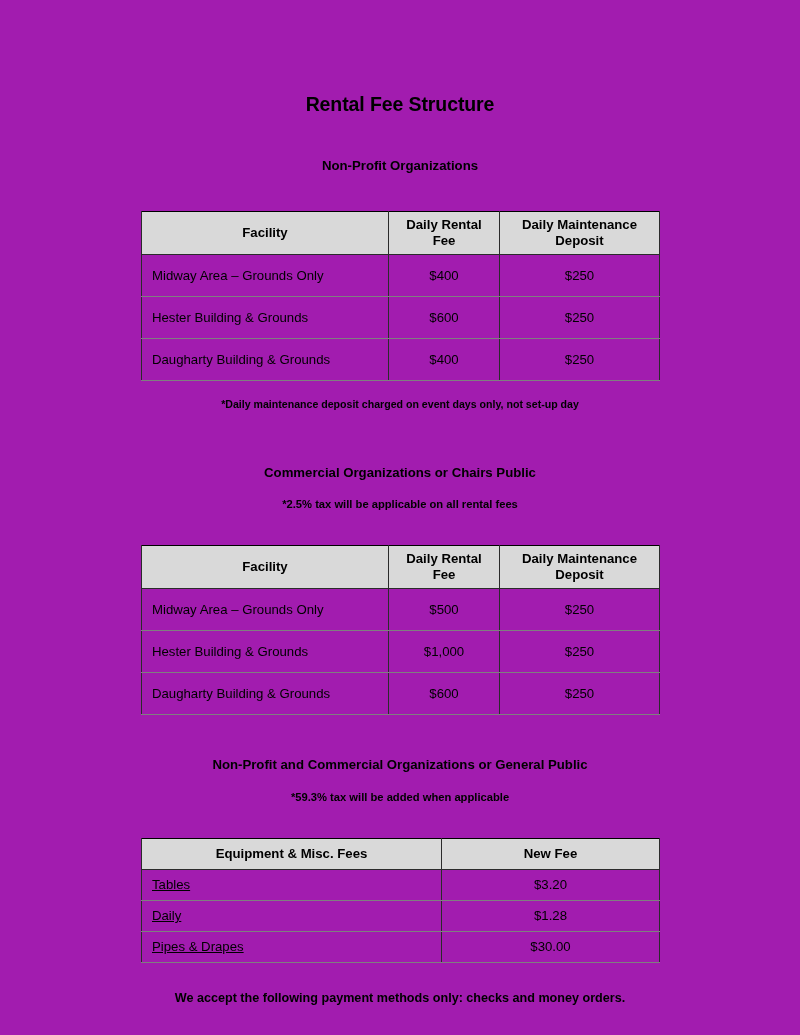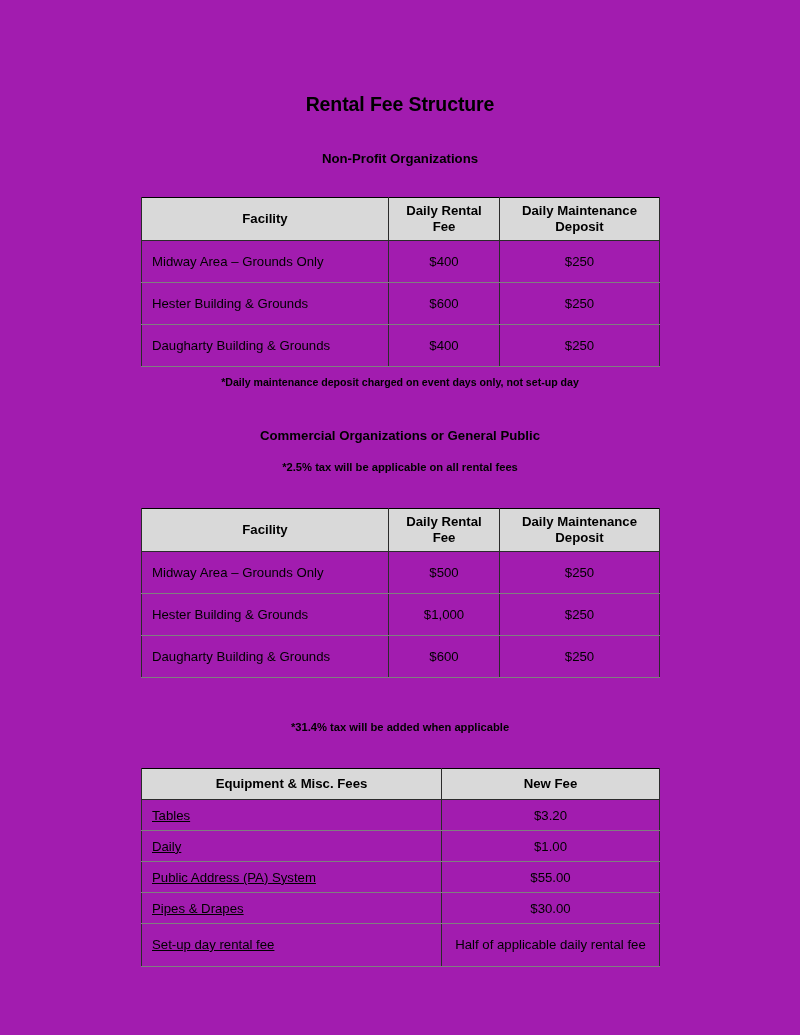--- a/index.html
+++ b/index.html
@@ -38,21 +38,21 @@
     margin: 0;
     padding-top: 93px;
     line-height: 1.2;
   }
 
   .section-heading {
     text-align: center;
     font-size: 13.2px;
     font-weight: bold;
     line-height: 1.25;
-    margin: 9px;
+    margin: 16px;
   }
   .section-subnote {
     text-align: center;
     font-size: 11.2px;
     font-weight: bold;
     line-height: 1.25;
     margin: 16px;
   }
 
   .fee-table {
@@ -104,21 +104,21 @@
   .t-equipment tbody td { height: 30px; font-size: 13.2px; }
   .t-equipment tbody td.item { text-align: left; text-decoration: underline; }
   .t-equipment tbody td.fee  { text-align: center; }
   .t-equipment tbody tr.tall td { height: 42px; line-height: 1.25; }
 
   .table-note {
     text-align: center;
     font-size: 10.6px;
     font-weight: bold;
     line-height: 1.3;
-    margin: 4px;
+    margin: 12px;
   }
 
   .footer-note {
     text-align: center;
     font-size: 12.6px;
     font-weight: bold;
     line-height: 1.3;
     margin: 0;
   }
 
@@ -182,21 +182,21 @@
         </tr>
       </tbody>
     </table>
 
     <div class="sp-note1-gap"></div>
 
     <p class="table-note">*Daily maintenance deposit charged on event days only, not set-up day</p>
 
     <div class="sp-note1-to-h2"></div>
 
-    <h2 class="section-heading">Commercial Organizations or General Public</h2>
+    <h2 class="section-heading">Commercial Organizations or Chairs Public</h2>
     <p class="section-subnote">*2.5% tax will be applicable on all rental fees</p>
 
     <div class="sp-h2-to-table"></div>
 
     <table class="fee-table t-facility">
       <colgroup>
         <col class="c-facility">
           <col class="c-rental">
           <col class="c-deposit">
       </colgroup>
@@ -227,21 +227,22 @@
         <tr>
           <td class="facility">Daugharty Building &amp; Grounds</td>
           <td class="amount">$600</td>
           <td class="amount">$250</td>
         </tr>
       </tbody>
     </table>
 
     <div class="sp-table2-to-h3"></div>
 
-    <p class="section-subnote">*31.4% tax will be added when applicable</p>
+    <h2 class="section-heading">Non-Profit and Commercial Organizations or General Public</h2>
+    <p class="section-subnote">*59.3% tax will be added when applicable</p>
 
     <div class="sp-h3-to-table"></div>
 
     <table class="fee-table t-equipment">
       <colgroup>
         <col class="c-item">
           <col class="c-fee">
       </colgroup>
       <thead>
         <tr>
@@ -249,34 +250,27 @@
           <th>New Fee</th>
         </tr>
       </thead>
       <tbody>
         <tr>
           <td class="item">Tables</td>
           <td class="fee">$3.20</td>
         </tr>
         <tr>
           <td class="item">Daily</td>
-          <td class="fee">$1.00</td>
-        </tr>
-        <tr>
-          <td class="item">Public Address (PA) System</td>
-          <td class="fee">$55.00</td>
+          <td class="fee">$1.28</td>
         </tr>
         <tr>
           <td class="item">Pipes &amp; Drapes</td>
           <td class="fee">$30.00</td>
         </tr>
-        <tr class="tall">
-          <td class="item">Set-up day rental fee</td>
-          <td class="fee">Half of applicable daily rental fee</td>
-        </tr>
       </tbody>
     </table>
 
     <div class="sp-table3-to-foot"></div>
 
+    <p class="footer-note">We accept the following payment methods only: checks and money orders.</p>
 
   </div>
 </div>
 
 </body></html>

